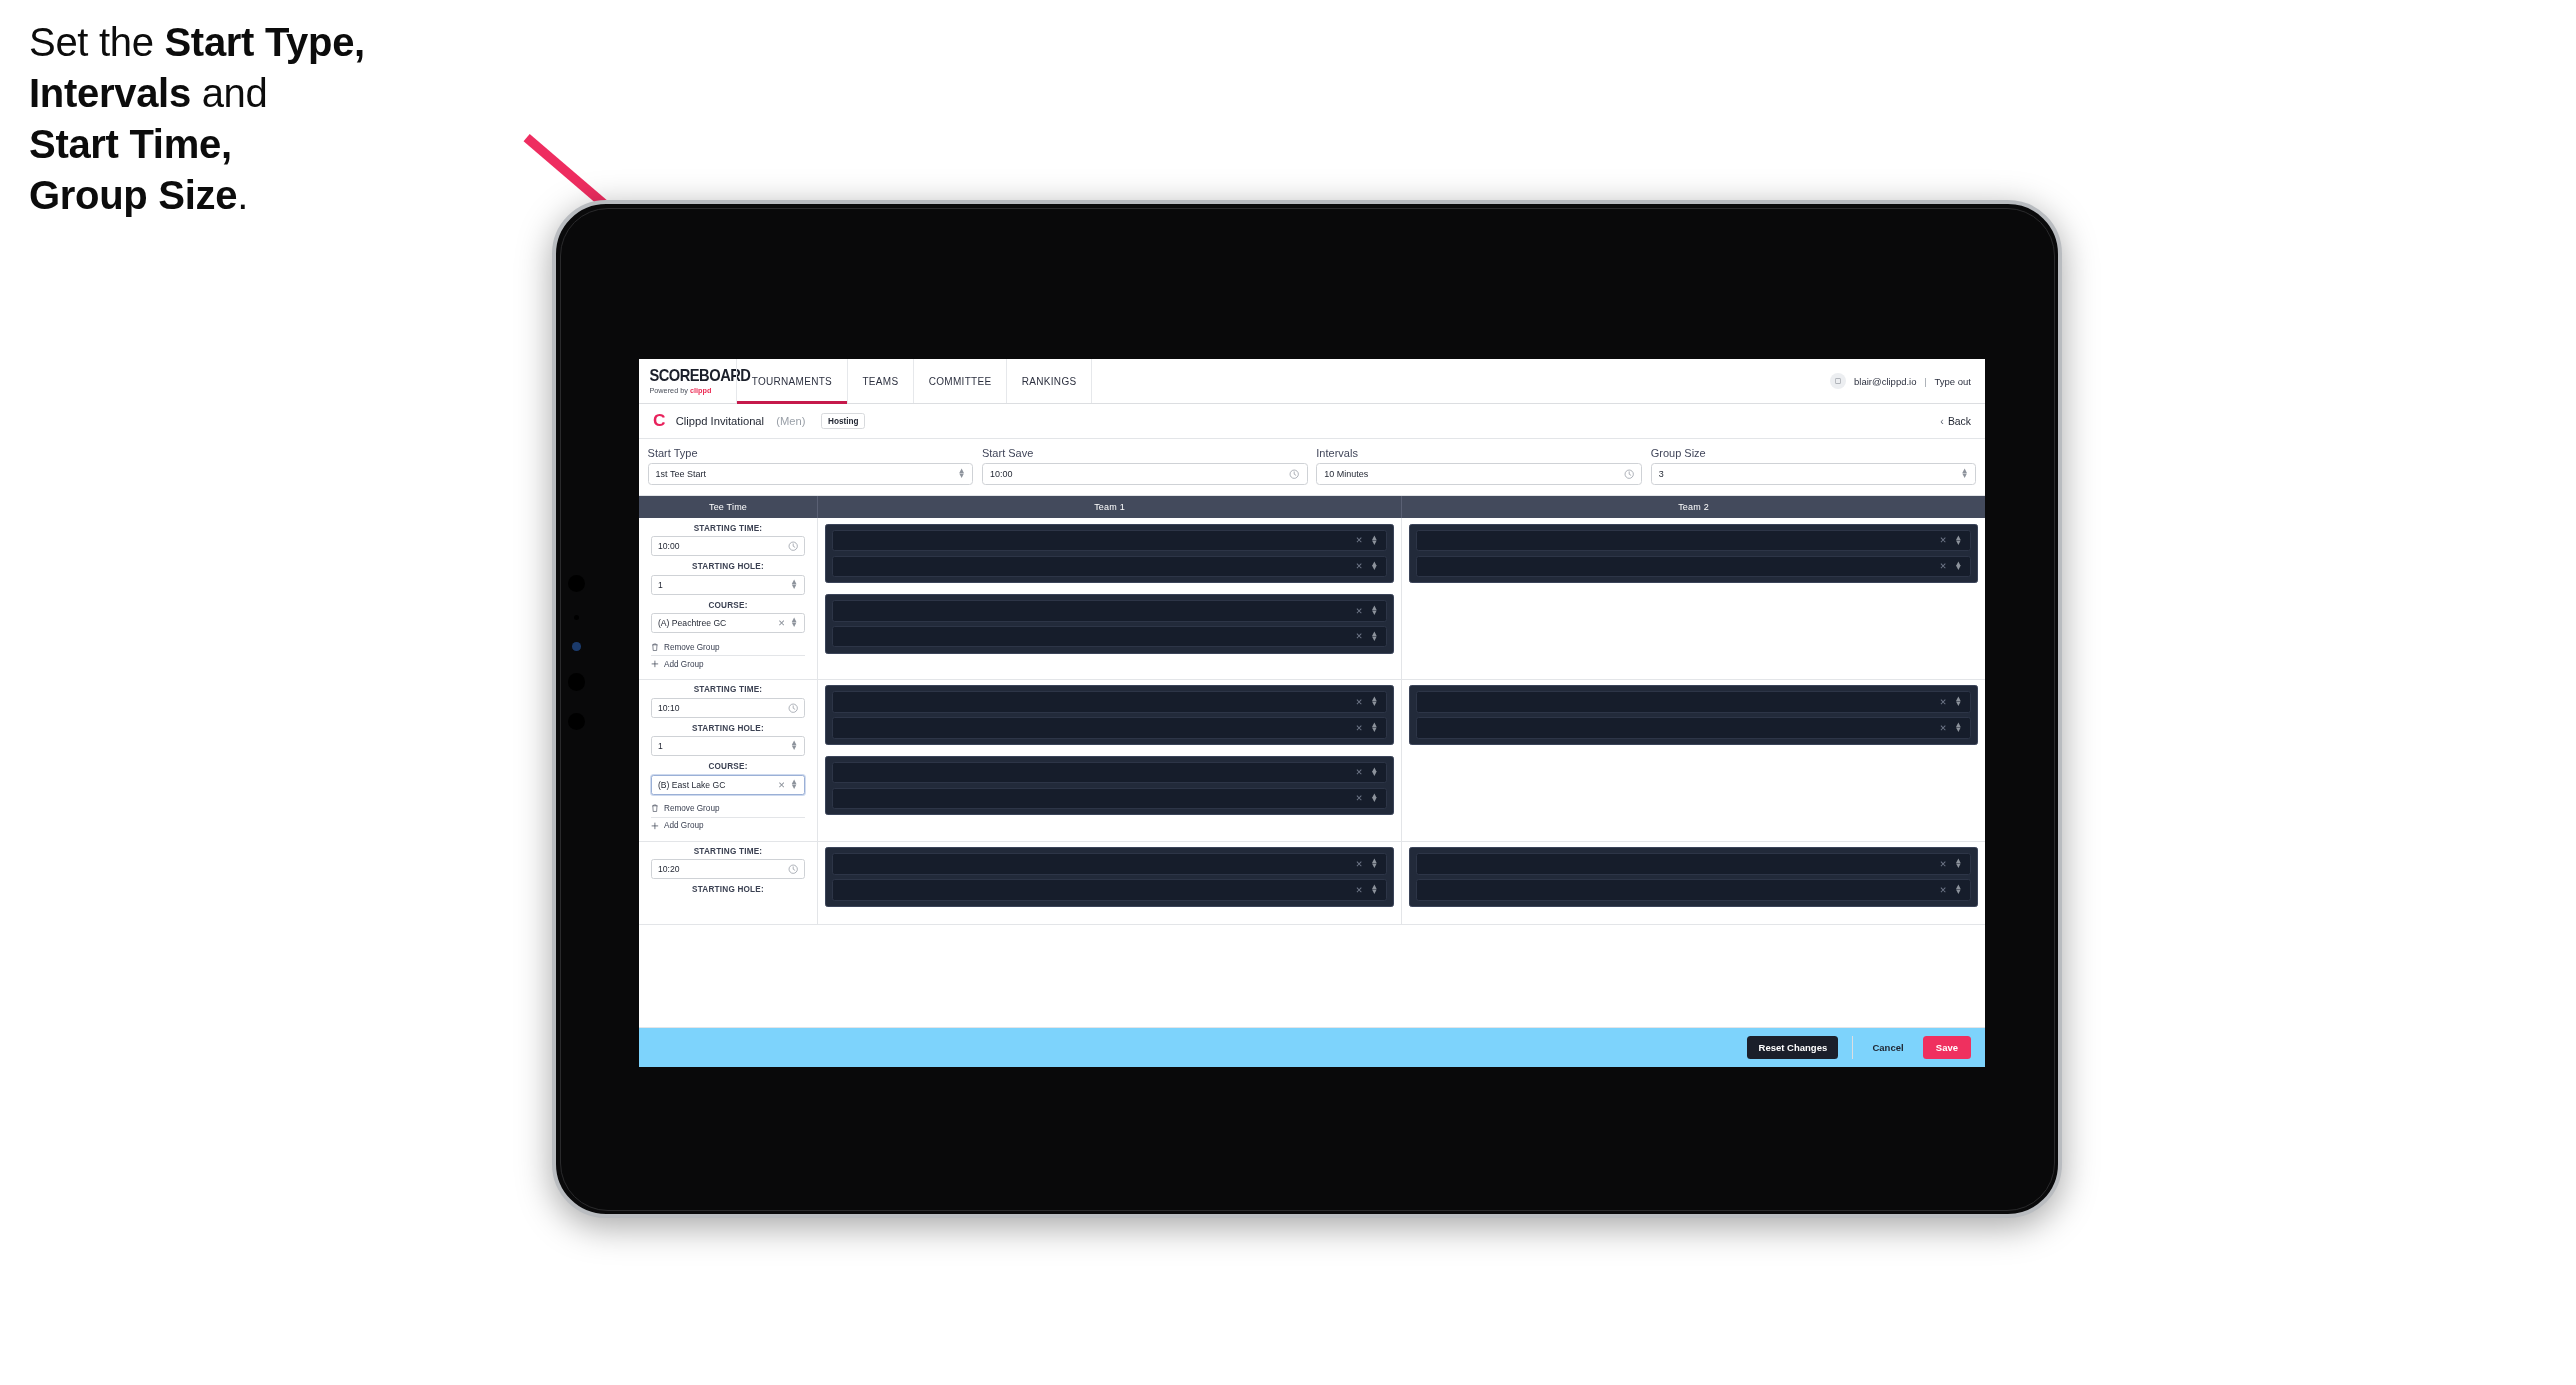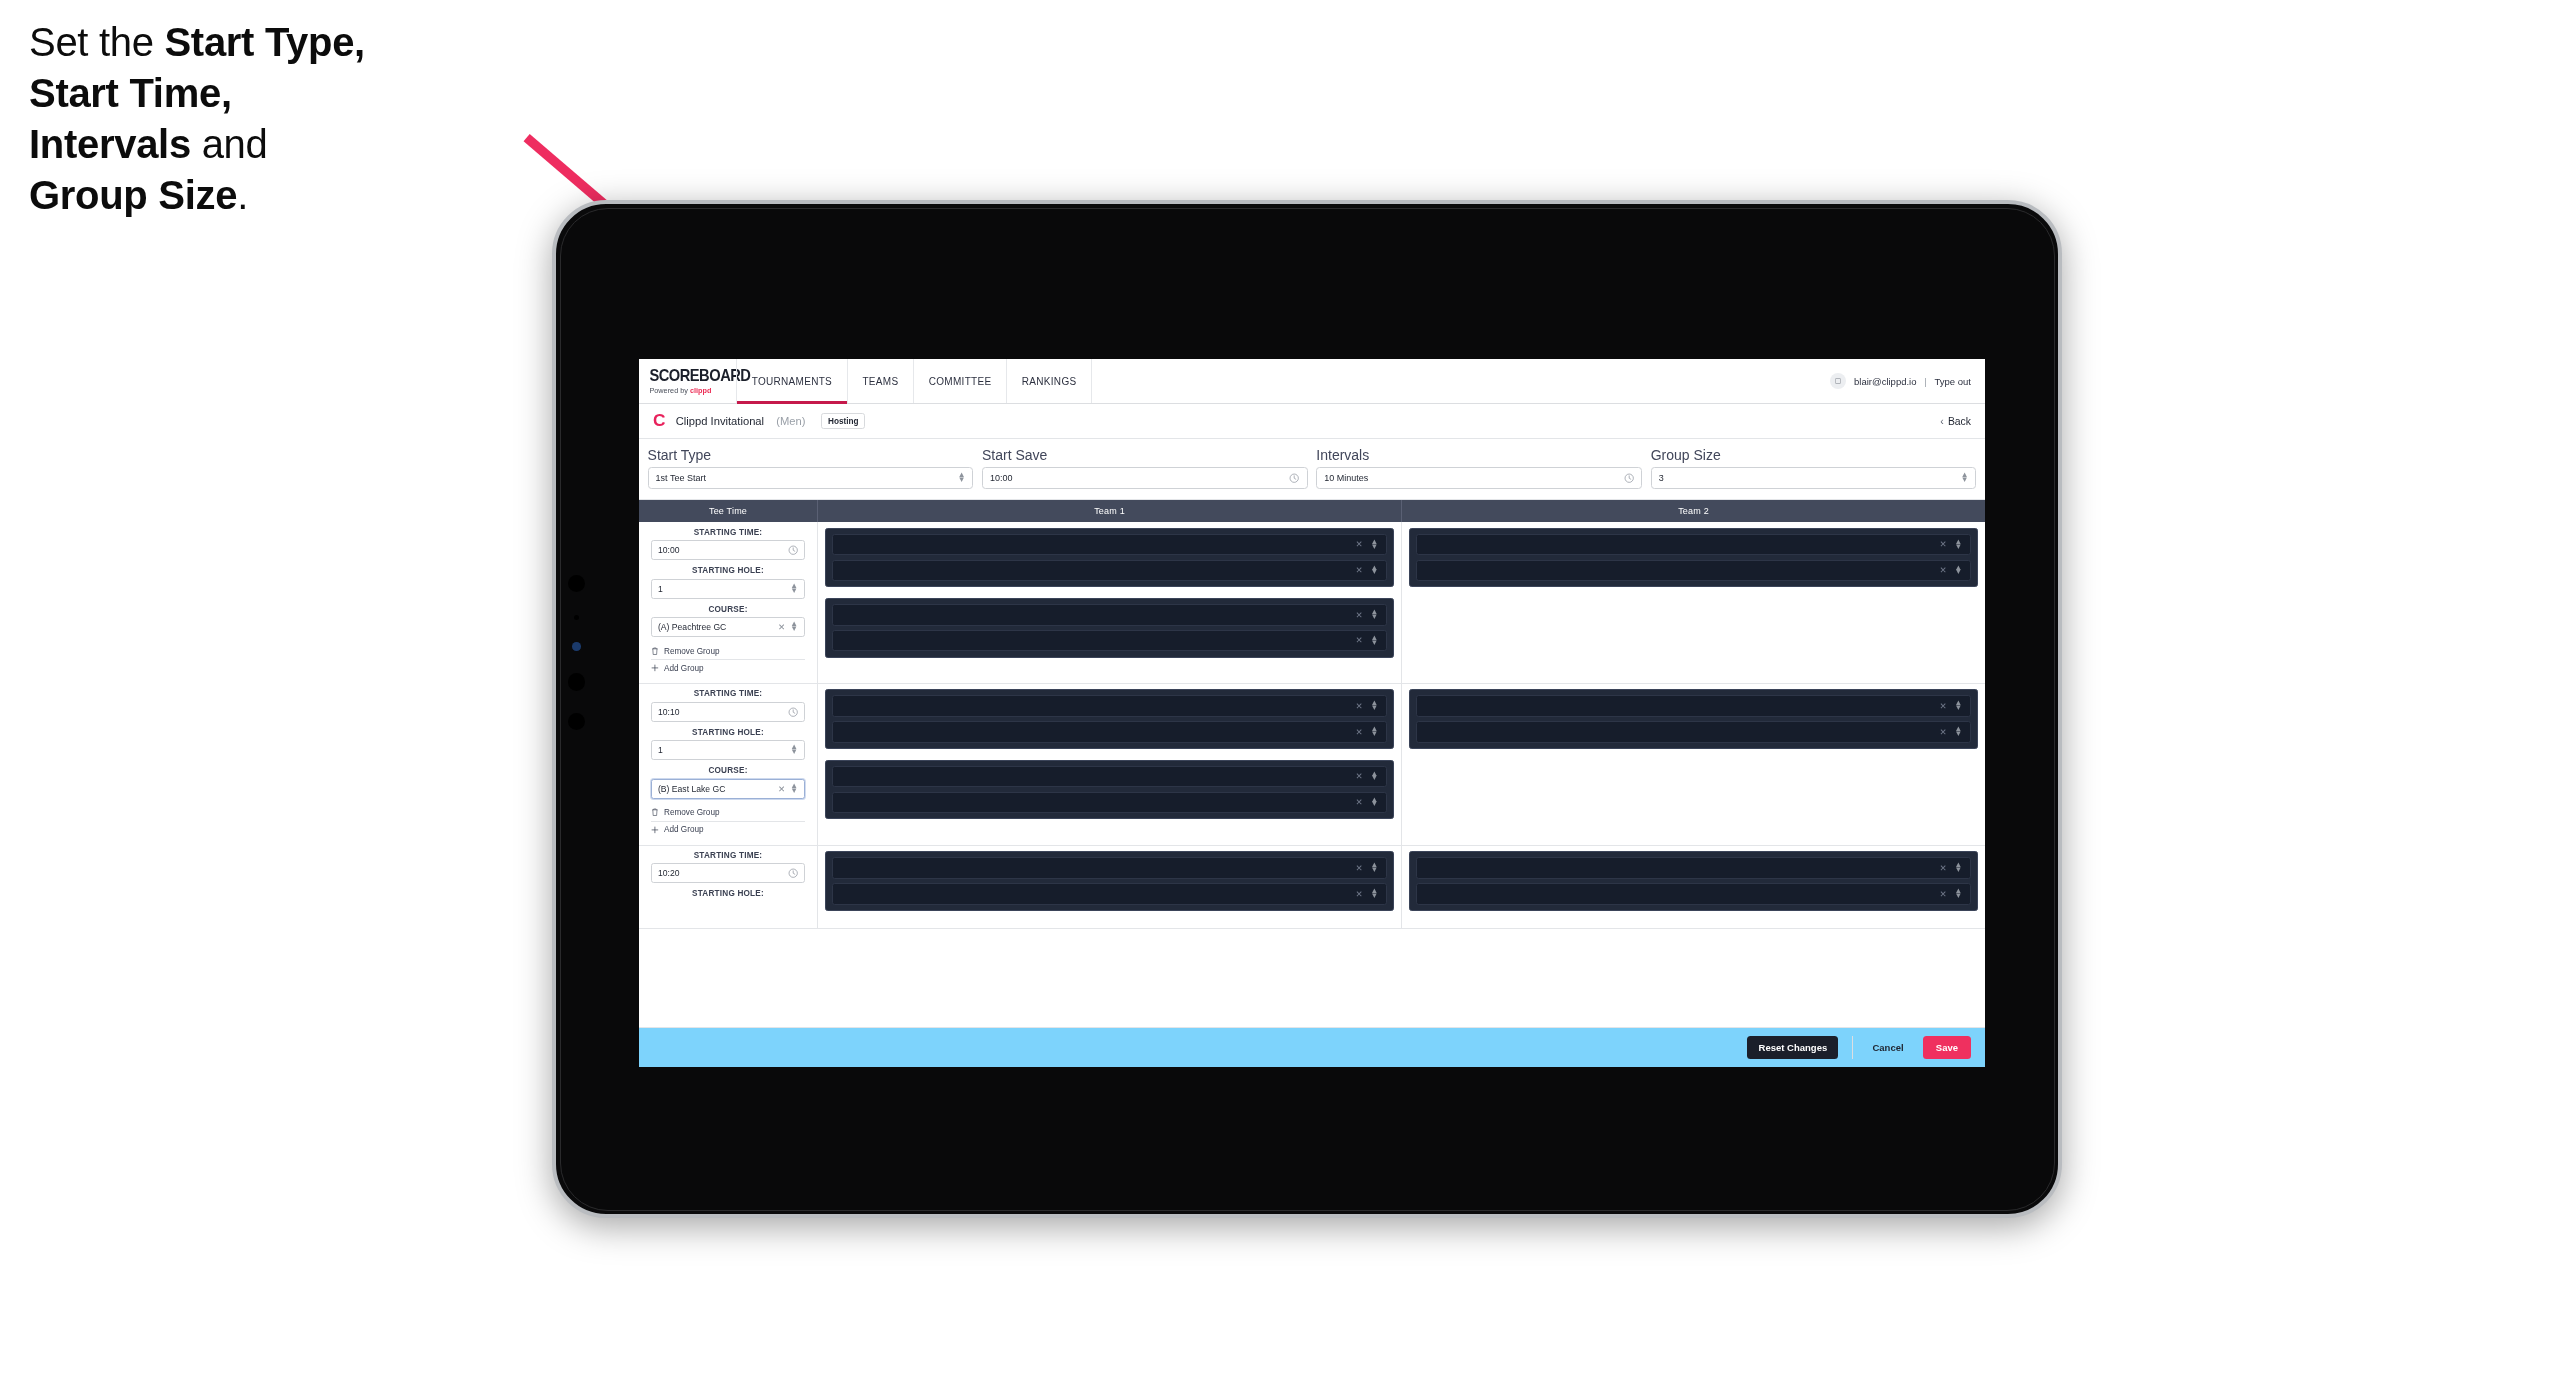--- a/index.html
+++ b/index.html
@@ -97,21 +97,21 @@
   .crumb-spacer { flex:1; }
   .back-link { font-size:10.4px; color:#1f2430; cursor:pointer; display:flex; align-items:center; gap:4.3px; }
   .back-chev { font-size:10.4px; color:#5c6270; }
 
   
   .settings {
     display:flex; padding:7.8px 8.6px 9.5px 8.6px; gap:8.6px; background:#fff;
     border-bottom:0.9px solid #e3e5e8;
   }
   .field { flex:1; min-width:0; }
-  .field-label { font-size:14px; color:#41465a; margin-bottom:4.3px; }
+  .field-label { font-size:11px; color:#41465a; margin-bottom:4.3px; }
   .control {
     height:22.4px; border:0.9px solid #cfd2d6; border-radius:3.5px; background:#fff;
     display:flex; align-items:center; padding:0 7px; font-size:9px; color:#1f2430;
   }
   .control .val { flex:1; min-width:0; overflow:hidden; white-space:nowrap; }
   .ico { color:#8d939c; display:flex; align-items:center; }
 
   
   .tablewrap { flex:1; display:flex; flex-direction:column; overflow:hidden; background:#fff; }
   .thead { display:flex; background:#434a5c; height:22.4px; flex:0 0 22.4px; }
@@ -179,22 +179,22 @@
   }
   .chev-stack { display:flex; flex-direction:column; line-height:.62; font-size:7.8px; color:#8d939c; }
 </style>
 </head>
 <body>
 
 <div class="stage">
 
   <div class="caption" id="caption">
       <span class="line">Set the <b>Start Type,</b></span>
+      <span class="line"><b>Intervals</b> and</span>
       <span class="line"><b>Start Time,</b></span>
-      <span class="line"><b>Intervals</b> and</span>
       <span class="line"><b>Group Size</b>.</span>
     </div>
 
   <svg class="arrow" viewBox="0 0 420 420">
     <defs>
       <marker id="ah" markerWidth="7" markerHeight="7" refX="2.6" refY="3.5" orient="auto">
         <path d="M0,0 L7,3.5 L0,7 z" fill="#ee2d60"></path>
       </marker>
     </defs>
     <line x1="10" y1="10" x2="290" y2="250" stroke="#ee2d60" stroke-width="11" marker-end="url(#ah)"></line>

